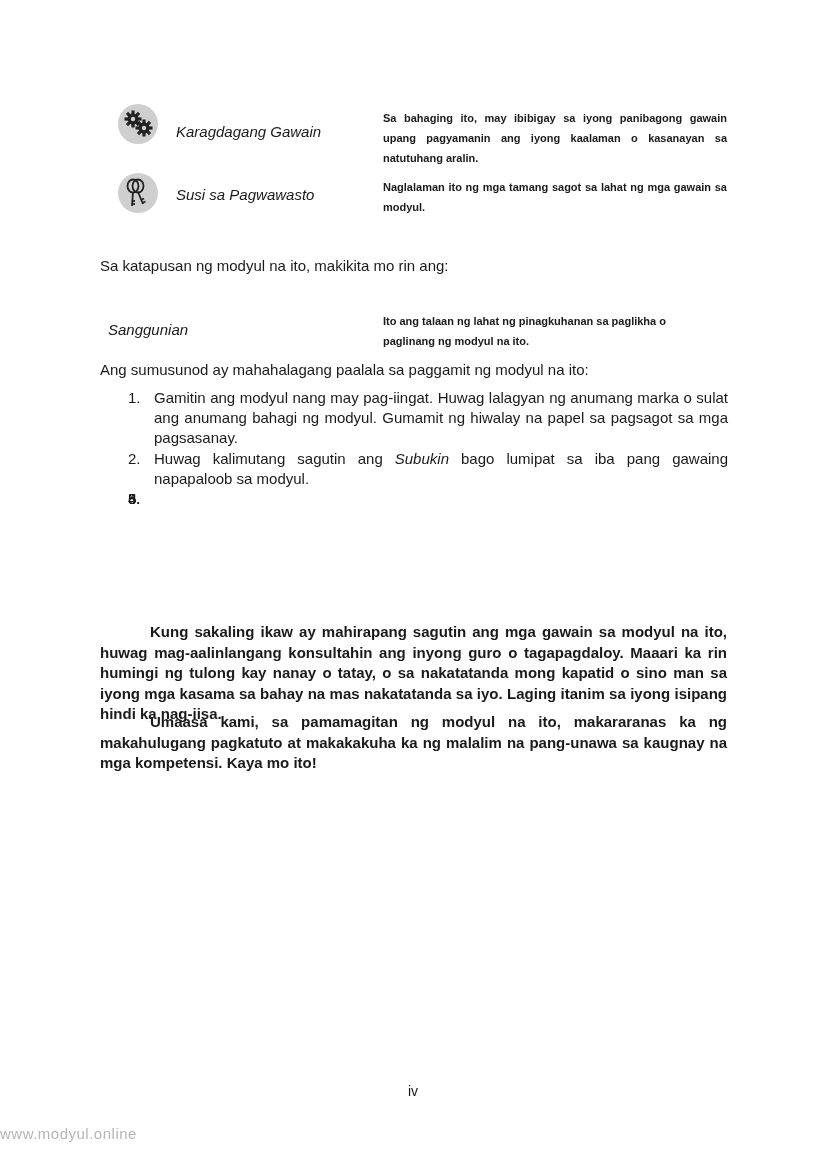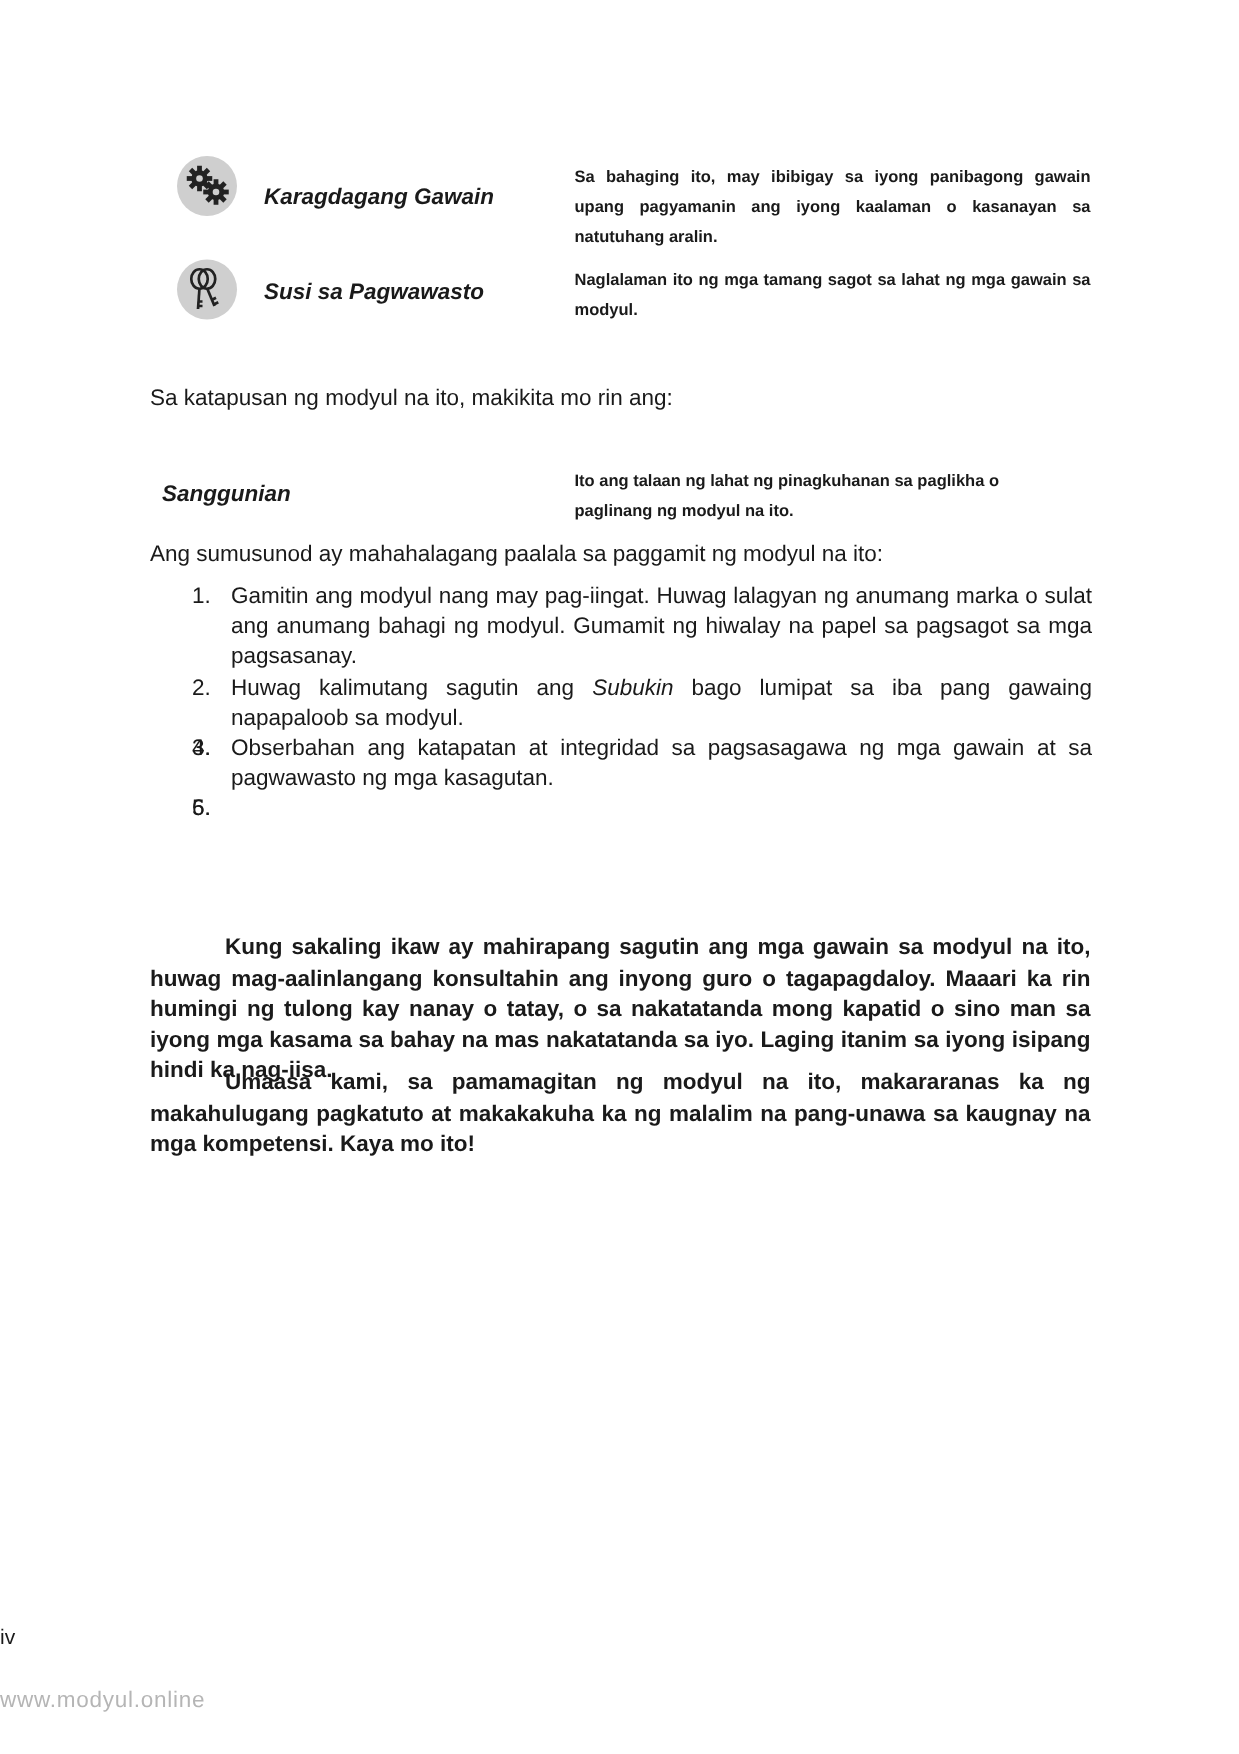--- a/index.html
+++ b/index.html
@@ -1,27 +1,27 @@
 <!DOCTYPE html>
 <html><head>
 <meta charset="utf-8">
 <style>
   html, body { margin: 0; padding: 0; background: #ffffff; }
   body { width: 826px; height: 1169px; position: relative; overflow: hidden;
          font-family: "Liberation Sans", sans-serif; color: #1a1a1a; font-size: 15px; }
   .icon-circle { position: absolute; width: 40px; height: 40px; border-radius: 50%; background: #cfcfcf; }
   .icon-circle svg { position: absolute; left: 0; top: 0; }
-  .label { position: absolute; font-weight: bold; font-style: italic; font-size: 15px; }
+  .label { position: absolute; font-weight: normal; font-style: italic; font-size: 15px; }
   .desc { position: absolute; width: 344px; text-align: justify; line-height: 20px; font-size: 11px; font-weight: bold; }
   .para { position: absolute; left: 100px; width: 627px; line-height: 20.5px; text-align: justify; font-size: 15px; }
   .indent { text-indent: 50px; font-weight: bold; }
   ol.rules { position: absolute; left: 128px; top: 388px; width: 600px; margin: 0; padding: 0; list-style: none; }
   ol.rules li { position: relative; padding-left: 26px; line-height: 20.2px; text-align: justify; font-size: 15px; margin-bottom: 0; }
   ol.rules li .num { position: absolute; left: 0; top: 0; }
-  .page-num { position: absolute; left: 0; width: 826px; top: 1083px; font-size: 14px; }
+  .page-num { position: absolute; left: 0; width: 826px; top: 1083px; text-align: center; font-size: 14px; }
   .watermark { position: absolute; left: 0; width: 826px; top: 1125px; text-align: left; font-size: 15px; color: #b5b5b5; letter-spacing: 0.5px; }
 </style>
 </head>
 <body>
 
 <div class="icon-circle" style="left:118px; top:104px;">
   <svg width="40" height="40" viewBox="0 0 40 40">
     <g fill="#222">
       <circle cx="15" cy="15" r="5.5"></circle>
       <g transform="translate(15,15)">
@@ -84,21 +84,20 @@
   </li>
   <li>
     <span class="num">2.</span>
     <span>Huwag kalimutang sagutin ang </span><em>Subukin</em><span> bago lumipat sa iba pang gawaing napapaloob sa modyul.</span>
   </li>
   <li>
     <span class="num">3.</span>
   </li>
   <li>
     <span class="num">4.</span>
-    <span>Obserbahan ang katapatan at integridad sa pagsasagawa ng mga gawain at sa pagwawasto ng mga kasagutan.</span>
   </li>
   <li>
     <span class="num">5.</span>
   </li>
   <li>
     <span class="num">6.</span>
   </li>
 </ol>
 
 <div class="para indent" style="top:622px;">Kung sakaling ikaw ay mahirapang sagutin ang mga gawain sa modyul na ito, huwag mag-aalinlangang konsultahin ang inyong guro o tagapagdaloy. Maaari ka rin humingi ng tulong kay nanay o tatay, o sa nakatatanda mong kapatid o sino man sa iyong mga kasama sa bahay na mas nakatatanda sa iyo. Laging itanim sa iyong isipang hindi ka nag-iisa.</div>

